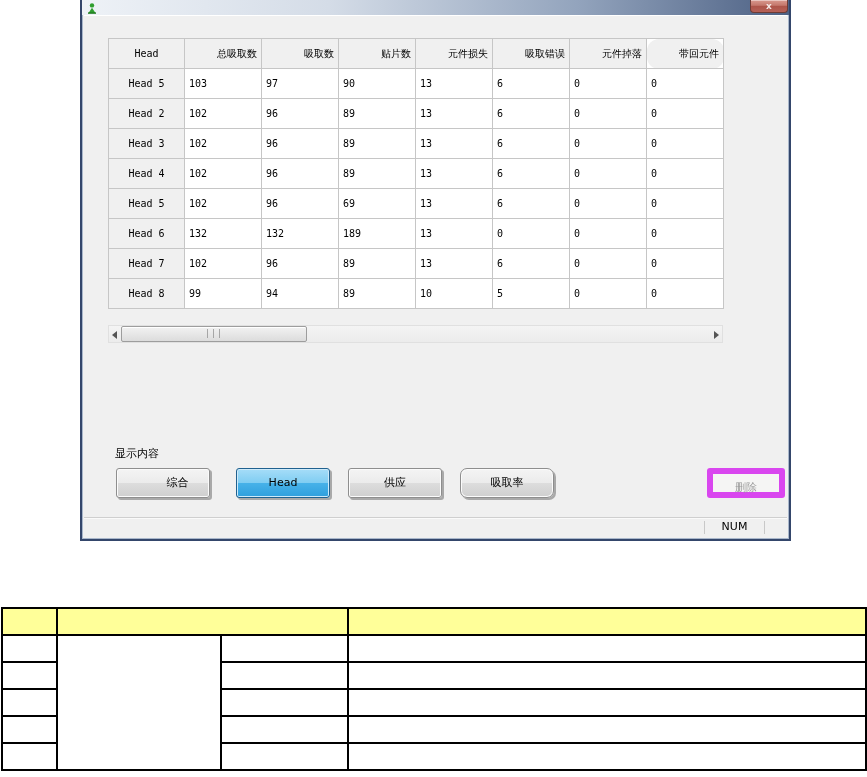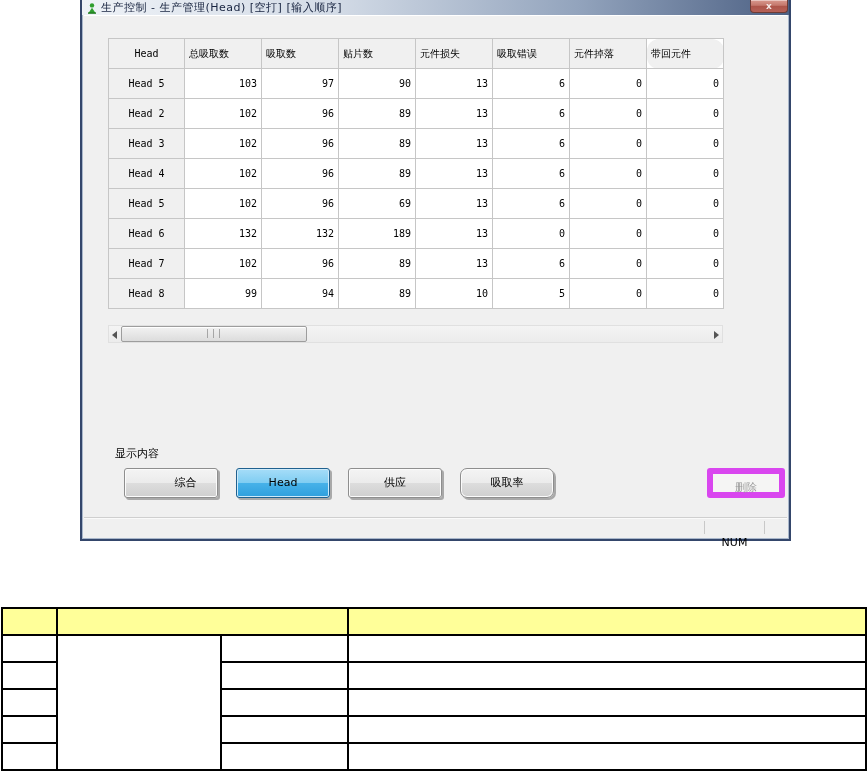--- a/index.html
+++ b/index.html
@@ -50,24 +50,24 @@
     border-collapse:collapse;table-layout:fixed;
     background:#ffffff;border:1px solid #8f8f8f;
     font-family:"DejaVu Sans Mono","Liberation Mono",monospace;
     font-size:10px;color:#000;
   }
   table.grid th,table.grid td{
     border:1px solid #c6c6c6;height:30px;padding:0 4px;
     overflow:hidden;white-space:nowrap;box-sizing:border-box;
   }
   table.grid th{background:#f0f0f0;font-weight:normal;}
-  table.grid thead th{text-align:left;}
+  table.grid thead th{text-align:right;}
   table.grid thead th.corner{text-align:center;}
   table.grid tbody th{text-align:center;}
-  table.grid td{text-align:right;background:#ffffff;}
+  table.grid td{background:#ffffff;}
   table.grid td.selected{position:relative;}
   table.grid td.selected::after{
     content:"";position:absolute;inset:-1px;border:1px dotted #000;pointer-events:none;
   }
 
   
   .hscroll{
     position:absolute;left:24px;top:309px;width:615px;height:18px;
     background:linear-gradient(#f4f4f4,#ececec);
     border:1px solid #e0e0e0;box-sizing:border-box;
@@ -105,21 +105,21 @@
     box-shadow:inset 0 0 0 1px #fbfbfb,2px 2px 0 0 #a9a9a9;
     font-size:11px;color:#000;text-align:center;line-height:28px;
     box-sizing:border-box;cursor:default;
     font-family:"DejaVu Sans","Liberation Sans",sans-serif;
   }
   .btn.selected{
     border:1px solid #20618f;
     background:linear-gradient(#a6ddf8 0%,#7fcdf2 50%,#47b2e9 50%,#2f9fdd 100%);
     box-shadow:inset 0 0 0 1px #cdeafa,2px 2px 0 0 #a9a9a9;
   }
-  .btn.b1{left:40px;padding-left:29px;}
+  .btn.b1{left:32px;padding-left:29px;}
   .btn.b2{left:152px;}
   .btn.b3{left:264px;}
   .btn.b4{left:376px;border-radius:7px;}
   .btn.delete{
     left:623px;width:78px;
     border:6px solid #d946ef;background:#f5f5f4;
     box-shadow:none;color:#9a9a9a;
   }
 
   
@@ -127,21 +127,21 @@
     position:absolute;left:2px;right:2px;bottom:2px;height:19px;
     background:#f0f0f0;border-top:1px solid #cfcfcf;
     box-shadow:inset 0 1px 0 #fafafa;
     font-size:11px;color:#000;
   }
   .statusbar .sep{position:absolute;top:3px;bottom:3px;width:1px;background:#c8c8c8;}
   .statusbar .sep.s1{left:620px;}
   .statusbar .sep.s2{left:680px;}
   .statusbar .pane-num{
     position:absolute;left:621px;width:59px;top:0;bottom:0;
-    text-align:center;line-height:18px;margin-top:16px;
+    text-align:center;line-height:18px;
   }
 
   
   table.doc{
     position:absolute;left:1px;top:607px;
     border-collapse:collapse;table-layout:fixed;
     background:#ffffff;
   }
   table.doc td{
     border:2px solid #000;height:27px;padding:0;box-sizing:border-box;
@@ -152,21 +152,20 @@
 <body>
 
 <div class="app-window">
 
   <div class="titlebar">
     <svg class="title-icon" viewBox="0 0 10 11">
       <circle cx="5" cy="2.4" r="2.2" fill="#2f9e2f"></circle>
       <path d="M1.5 10 L5 4.8 L8.5 10 Z" fill="#2f9e2f"></path>
       <rect x="1" y="9.4" width="8" height="1.4" fill="#1e7a1e"></rect>
     </svg>
-    <span class="title-text">生产控制  - 生产管理(Head) [空打] [输入顺序]</span>
     <div class="close-btn">x</div>
   </div>
 
   <div class="client">
 
     <table class="grid">
       <thead>
           <tr>
             <th class="corner" style="width: 76px;">Head</th>
             <th style="width: 77px;">总吸取数</th>

